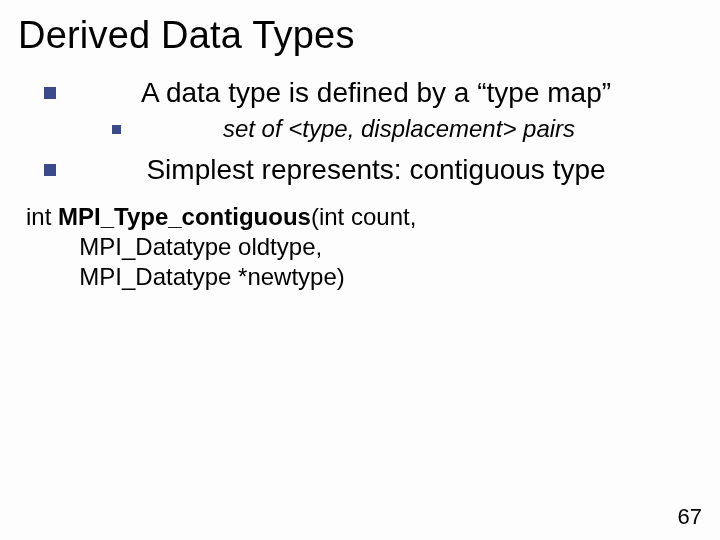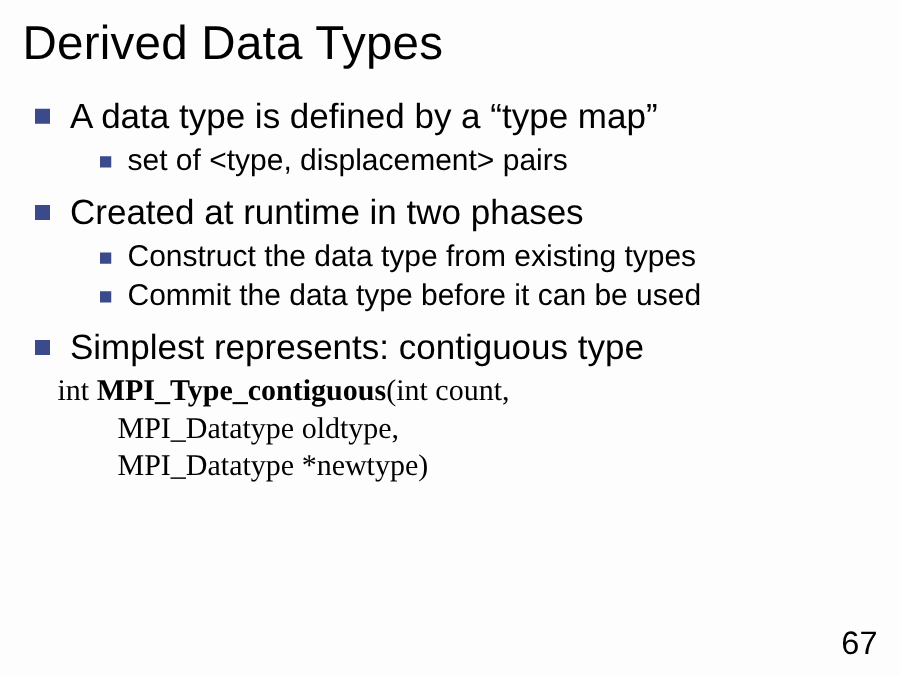--- a/index.html
+++ b/index.html
@@ -20,22 +20,23 @@
     height: 540px;
   }
   .title {
     font-size: 38px;
     font-weight: 400;
     letter-spacing: 0.2px;
     margin-bottom: 20px;
   }
   ul {
     list-style: none;
-    margin: 0;
+    margin: 16px;
     padding: 0;
+    text-align: center;
   }
   
   .l1 > li {
     position: relative;
     padding-left: 38px;
     font-size: 28px;
     line-height: 1.15;
     margin-bottom: 4px;
   }
   .l1 > li::before {
@@ -52,70 +53,64 @@
     margin-top: 6px;
     margin-bottom: 10px;
   }
   .l2 > li {
     position: relative;
     padding-left: 34px;
     font-size: 24px;
     line-height: 1.2;
     margin-left: 12px;
     margin-bottom: 2px;
+    font-style: italic;
   }
   .l2 > li::before {
     content: "";
     position: absolute;
     left: 12px;
     top: 10px;
     width: 9px;
     height: 9px;
     background: #3a4a8a;
   }
   .code-block {
-    font-family: Liberation Serif, serif;
+    font-family: Liberation Sans, sans-serif;
     font-size: 24px;
     line-height: 1.25;
-    margin-left: 28px;
+    margin-left: 8px;
     margin-top: 4px;
     white-space: pre;
   }
   .code-strong {
     font-weight: bold;
   }
   .page-num {
     position: absolute;
     right: 18px;
     bottom: 10px;
-    font-size: 26px;
+    font-size: 22px;
   }
 </style>
 </head>
 <body>
 
 <div class="slide">
   <div class="title">Derived Data Types</div>
 
   <ul class="l1">
 
     <li>
       <span>A data type is defined by a “type map”</span>
       <ul class="l2">
         <li>set of &lt;type, displacement&gt; pairs</li>
       </ul>
     </li>
 
-    <li>
-      <span>Created at runtime in two phases</span>
-      <ul class="l2">
-        <li>Construct the data type from existing types</li>
-        <li>Commit the data type before it can be used</li>
-      </ul>
-    </li>
 
     <li>
       <span>Simplest represents: contiguous type</span>
     </li>
 
   </ul>
 
   <div class="code-block"><span>int </span><span class="code-strong">MPI_Type_contiguous</span><span>(int count,</span>
 <span>        MPI_Datatype oldtype,</span>
 <span>        MPI_Datatype *newtype)</span></div>

